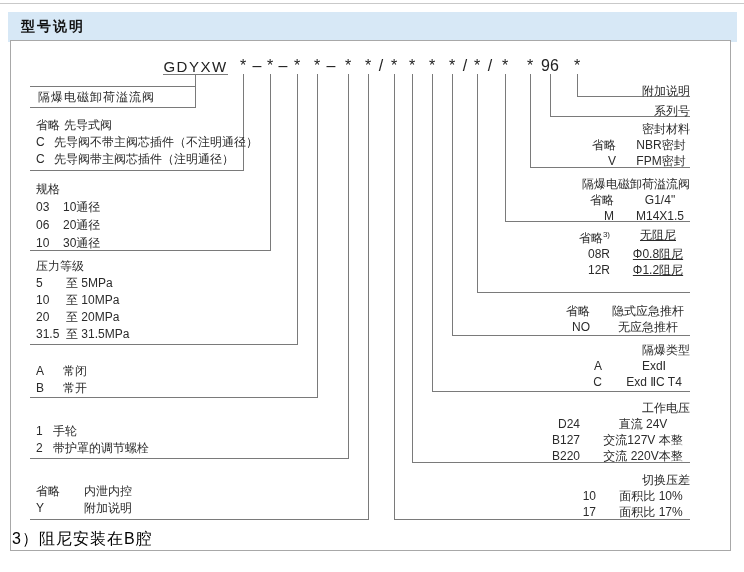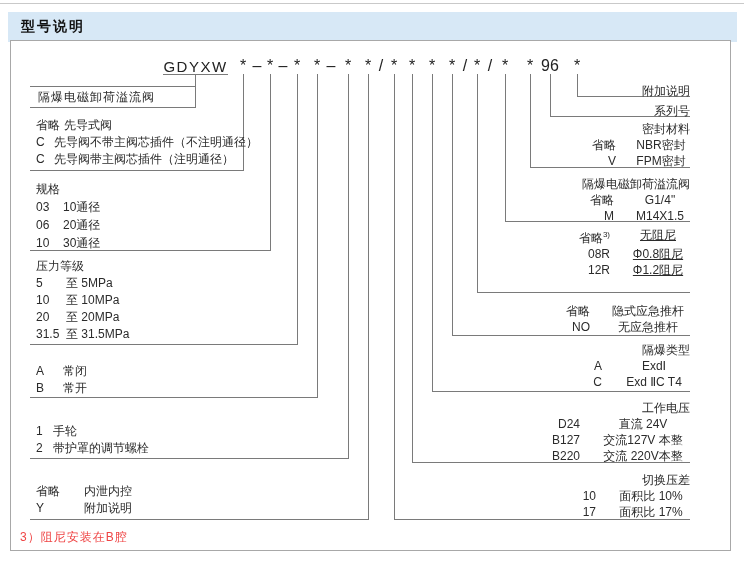--- a/index.html
+++ b/index.html
@@ -47,21 +47,21 @@
   .rdesc { text-align:center; }
   .r-seal .rdesc { min-width:58px; }
   .r-thread .rdesc { min-width:60px; }
   .r-damp .rdesc { min-width:64px;text-decoration:underline; }
   .r-emerg .rdesc { min-width:84px; }
   .r-exd .rdesc { min-width:72px; }
   .r-volt .rdesc { min-width:94px; }
   .r-switch .rdesc { min-width:78px; }
   sup { font-size:8px; vertical-align:super; }
 
-  .footnote { position:absolute; left:20px; top:529px; font-size:12px; color:#ef4444;
+  .footnote { position:absolute; left:12px; top:529px; font-size:16px; color:#000000;
     letter-spacing:1px; white-space:nowrap; }
 </style>
 </head>
 <body>
 
 <div id="page">
 
   <div class="top-rule"></div>
 
   <div class="header-bar">

